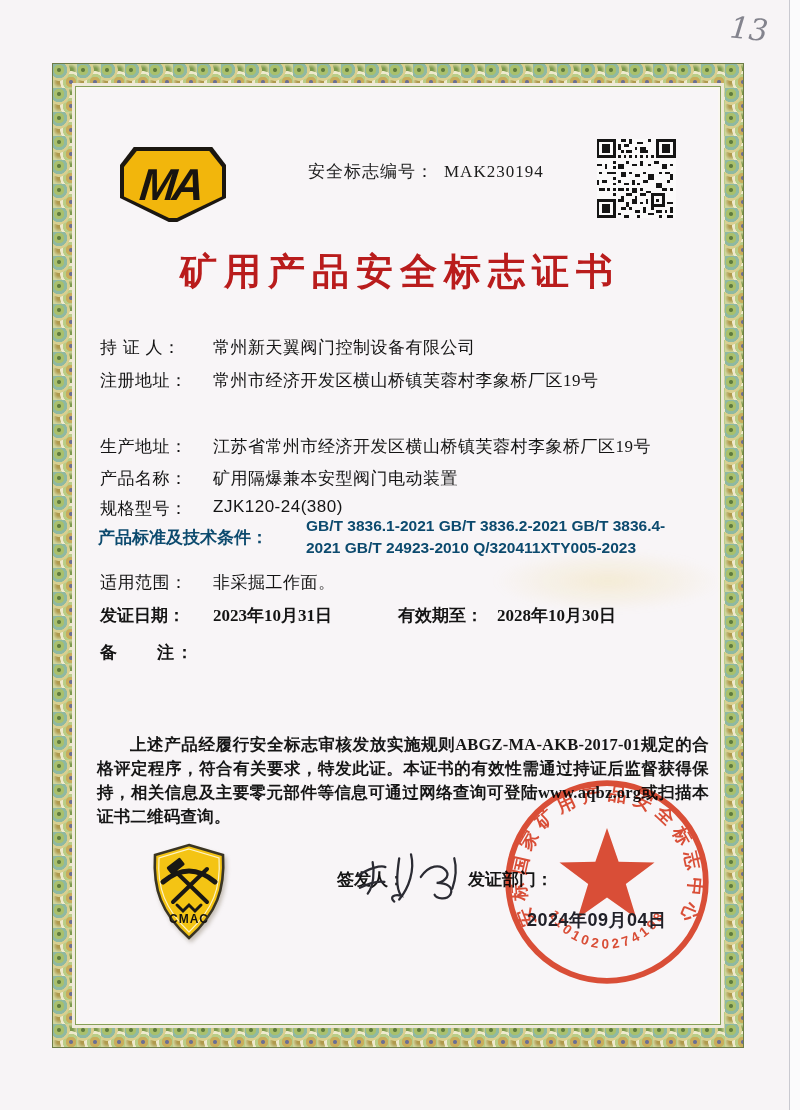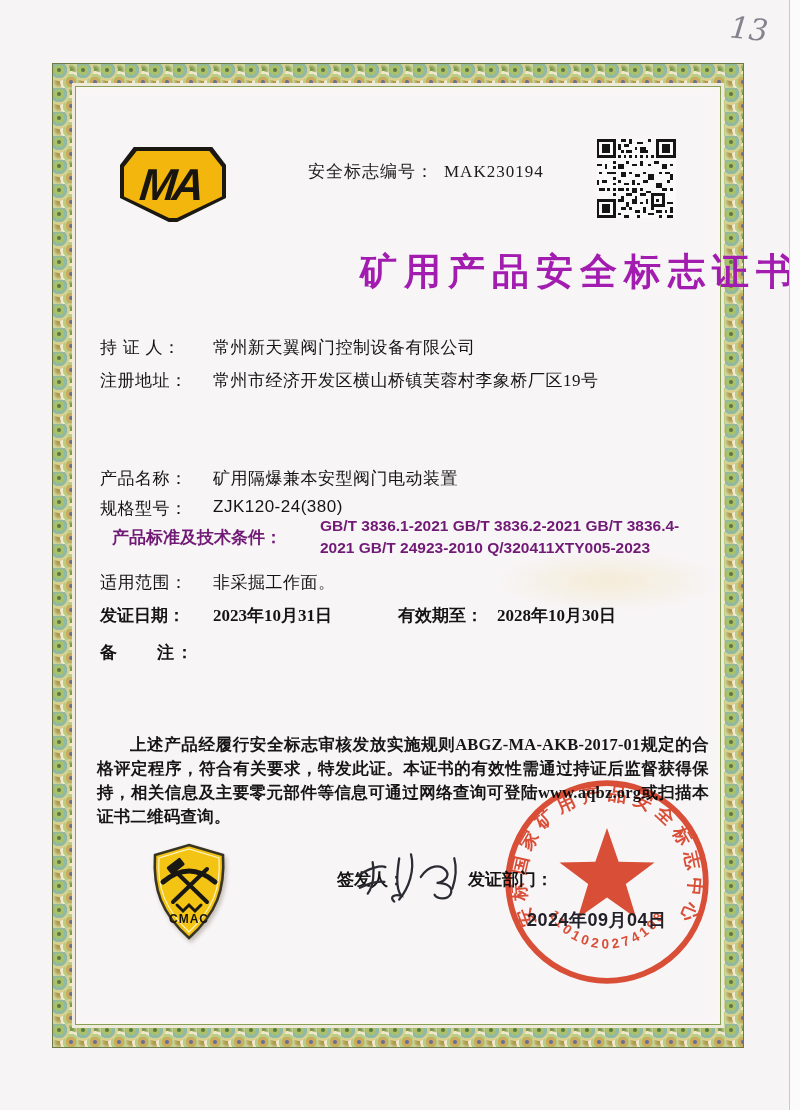--- a/index.html
+++ b/index.html
@@ -40,33 +40,33 @@
     font-size:44px; letter-spacing:-4px; color:#181410; transform:skewX(-6deg) scaleY(1.02);
     padding-right:5px; line-height:1; }
 
   .cert-no { position:absolute; left:308px; top:160px; font-family:"Liberation Serif", serif;
     font-size:17px; color:#1c1c1c; }
   .cert-no .lbl { letter-spacing:1px; }
   .cert-no .val { margin-left:10px; letter-spacing:1px; }
 
   .qr { position:absolute; left:596px; top:139px; width:80px; height:79px; }
 
-  .title { position:absolute; left:0; top:247px; width:100%; text-align:right;
-    font-family:"Liberation Serif", serif; font-weight:bold; font-size:37px; color:#a21caf;
+  .title { position:absolute; left:0; top:247px; width:100%; text-align:center;
+    font-family:"Liberation Serif", serif; font-weight:bold; font-size:37px; color:#b91c1c;
     letter-spacing:7px; }
 
   
   .row { position:absolute; left:100px; width:560px; font-size:17px; color:#141414;
     font-weight:normal; white-space:nowrap; }
   .row .lbl { display:inline-block; width:113px; font-family:"Liberation Sans", sans-serif;
     letter-spacing:.5px; vertical-align:top; }
   .row .val { display:inline-block; font-family:"Liberation Serif", serif; letter-spacing:.5px; }
 
-  .row-std { position:absolute; left:112px; top:515px; width:570px; display:flex;
-    align-items:center; font-weight:bold; color:#701a75; }
+  .row-std { position:absolute; left:98px; top:515px; width:570px; display:flex;
+    align-items:center; font-weight:bold; color:#0c4a6e; }
   .row-std .lbl { width:208px; font-size:17px; font-family:"Liberation Sans", sans-serif; }
   .row-std .val { width:360px; font-size:15.5px; line-height:22px;
     font-family:"Liberation Sans", sans-serif; letter-spacing:0; }
 
   .dates { position:absolute; left:100px; top:604px; font-size:17px; font-weight:bold;
     color:#141414; white-space:nowrap; }
   .dates .lbl1 { display:inline-block; width:113px; }
   .dates .v1 { display:inline-block; width:185px; font-family:"Liberation Serif", serif; }
   .dates .lbl2 { display:inline-block; width:99px; }
   .dates .v2 { display:inline-block; font-family:"Liberation Serif", serif; }
@@ -222,20 +222,23 @@
   </svg>
 
   <div class="title">矿用产品安全标志证书</div>
 
   <div class="row" style="top:336px">
     <span class="lbl">持 证 人：</span><span class="val">常州新天翼阀门控制设备有限公司</span>
   </div>
   <div class="row" style="top:369px">
     <span class="lbl">注册地址：</span><span class="val">常州市经济开发区横山桥镇芙蓉村李象桥厂区19号</span>
   </div>
+  <div class="row" style="top:435px">
+    <span class="lbl">生产地址：</span><span class="val">江苏省常州市经济开发区横山桥镇芙蓉村李象桥厂区19号</span>
+  </div>
   <div class="row" style="top:467px">
     <span class="lbl">产品名称：</span><span class="val">矿用隔爆兼本安型阀门电动装置</span>
   </div>
   <div class="row" style="top:497px">
     <span class="lbl">规格型号：</span><span class="val" style="font-family:'Liberation Sans',sans-serif">ZJK120-24(380)</span>
   </div>
   <div class="row-std">
     <span class="lbl">产品标准及技术条件：</span>
       <span class="val">GB/T 3836.1-2021 GB/T 3836.2-2021 GB/T 3836.4-2021 GB/T 24923-2010 Q/320411XTY005-2023</span>
   </div>

